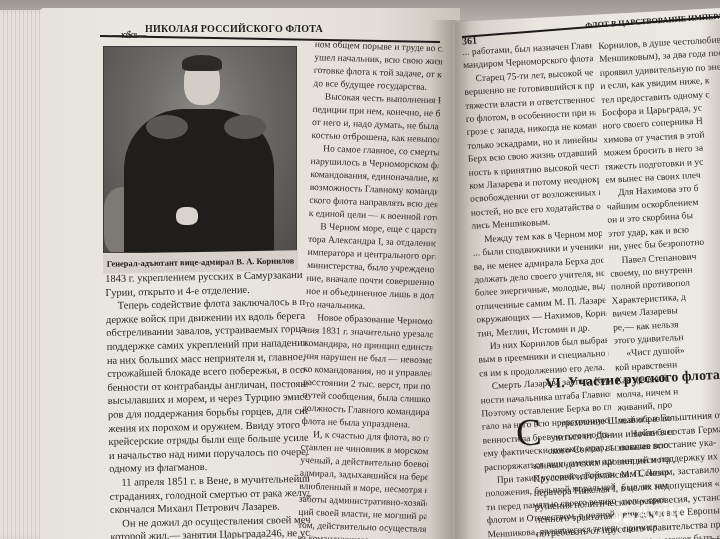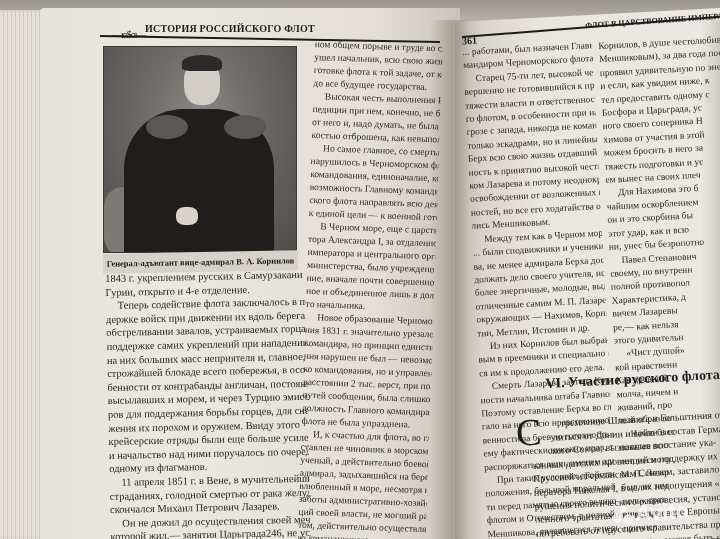--- a/index.html
+++ b/index.html
@@ -49,21 +49,21 @@
 <body>
 
 <div class="bg-top"></div>
 <div class="page-stack"></div>
 <div class="left-page"></div>
 <div class="right-page"></div>
 <div class="gutter"></div>
 
 <div class="running-head">
   <span class="ornament">—ıo$oı—</span>
-  <span class="rh-text">ИСТОРИЯ РОССИЙСКОГО ФЛОТ</span>
+  <span class="rh-text">НИКОЛАЯ РОССИЙСКОГО ФЛОТА</span>
   <div class="rh-rule"></div>
 </div>
 
 <div class="portrait">
   <div class="chair"></div>
   <div class="body"></div>
   <div class="epaulet-l"></div>
   <div class="epaulet-r"></div>
   <div class="head"></div>
   <div class="hair"></div>

